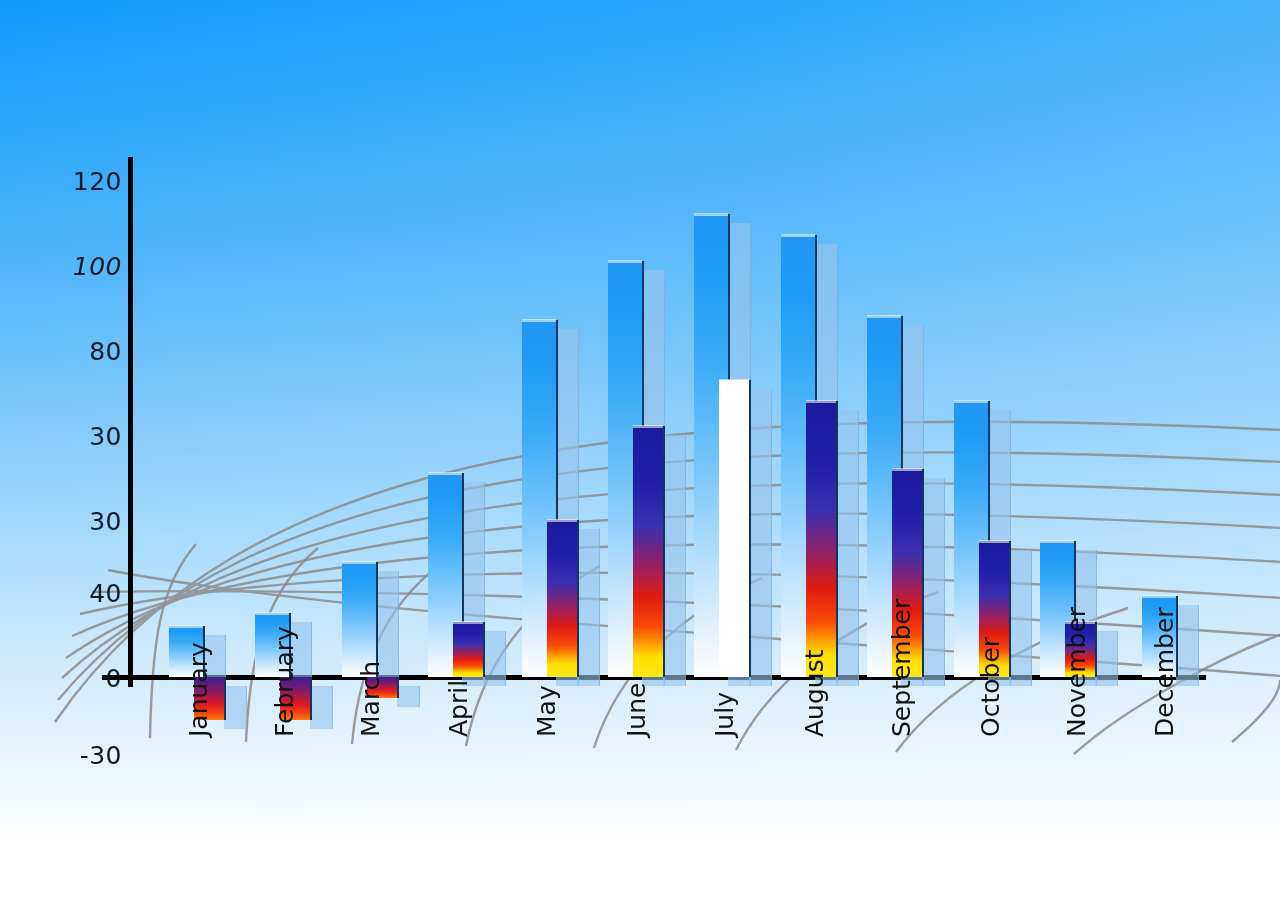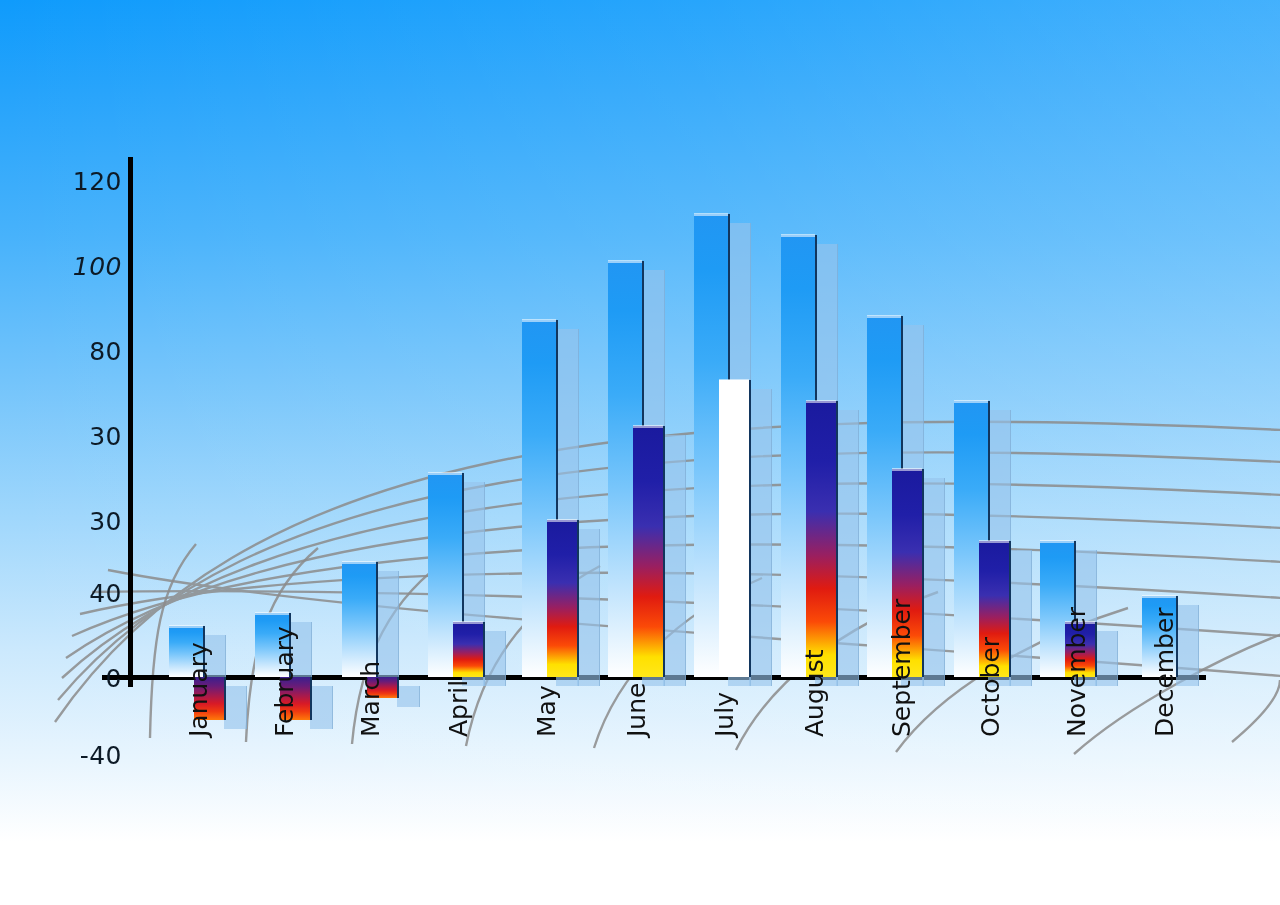--- a/index.html
+++ b/index.html
@@ -135,21 +135,21 @@
     <div class="yaxis"></div>
     <div class="xaxis"></div>
 
     <div class="ylabel" style="left:48px;top:167px;">120</div>
     <div class="ylabel" style="left:48px;top:252px;font-style:italic;">100</div>
     <div class="ylabel" style="left:48px;top:337px;">80</div>
     <div class="ylabel" style="left:48px;top:422px;">30</div>
     <div class="ylabel" style="left:48px;top:507px;">30</div>
     <div class="ylabel" style="left:48px;top:579px;">40</div>
     <div class="ylabel" style="left:48px;top:664px;">0</div>
-    <div class="ylabel" style="left:48px;top:741px;">-40</div>
+    <div class="ylabel" style="left:48px;top:741px;">-30</div>
 
     <div class="ytick" style="top:675px;"></div>
 
     <div class="bar s1" style="left:165px;top:626px;width:36px;height:51px;">
       <div class="side" style="height:51px;"></div>
       <div class="face">
           <div class="top"></div>
         </div>
     </div>
     <div class="bar s2neg" style="left: 190px; top: 677px; width: 32px; height: 42.5px;">

